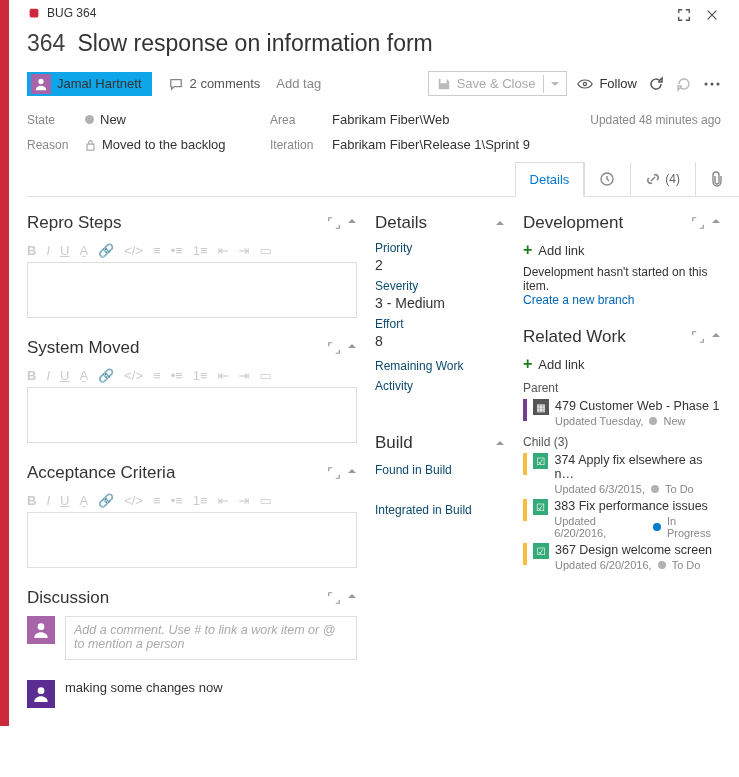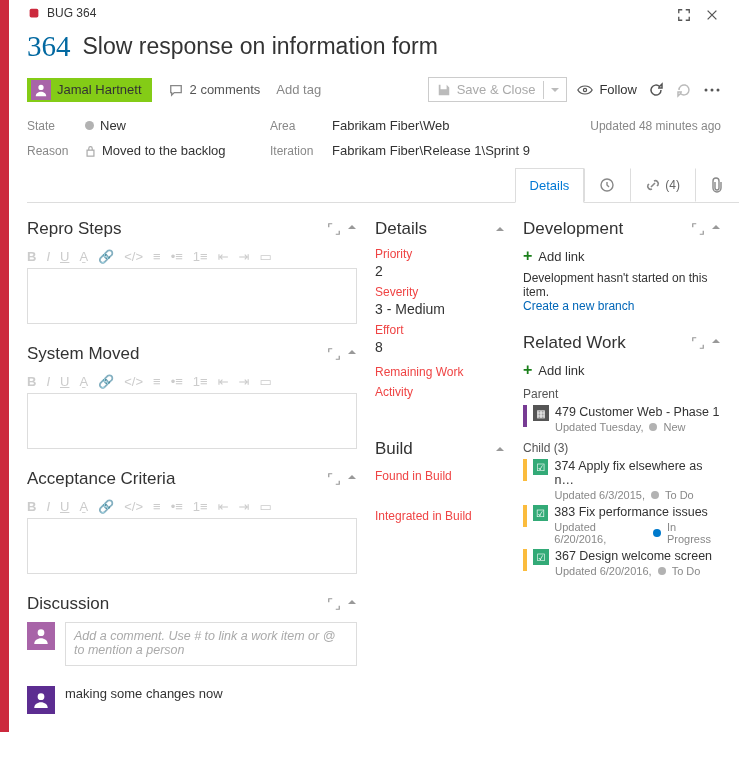--- a/index.html
+++ b/index.html
@@ -5,24 +5,24 @@
   * { box-sizing: border-box; }
   body { margin:0; font-family: "Segoe UI", Arial, sans-serif; font-size:13px; color:#333; background:#fff; width:739px;}
   .window { border-left: 9px solid #cc293d; position:relative; padding:0 18px 18px 18px;}
   .titlebar { display:flex; align-items:flex-start; padding:6px 0 2px 0;}
   .bug-icon { width:14px; height:14px; margin-right:6px;}
   .bug-icon svg rect{ fill:#cc293d;}
   .ti-text { font-size:12px; color:#333;}
   .ti-actions { margin-left:auto; display:flex; gap:10px; color:#555;}
   .ico-btn { width:18px; height:18px; display:flex; align-items:center; justify-content:center; cursor:pointer;}
   .title-row { display:flex; align-items:center; padding:4px 0 10px 0; gap:12px;}
-  .id { font-size:29px; color:#0369a1;font-family:Liberation Serif, serif;}
+  .id { font-size:23px; color:#404040;}
   .wi-title { font-size:23px; color:#333; font-weight:400;}
   .toolbar { display:flex; align-items:center; gap:16px; padding:4px 0 10px 0;}
-  .assignee { display:flex; align-items:center; gap:6px; background:#84cc16; padding:2px 10px 2px 4px; cursor:pointer;}
+  .assignee { display:flex; align-items:center; gap:6px; background:#0ea5e9; padding:2px 10px 2px 4px; cursor:pointer;}
   .avatar { width:20px; height:20px; background:#a864a8; display:inline-flex; align-items:center; justify-content:center;}
   .avatar.alt { background:#5c2d91;}
   .avatar svg path { fill:white;}
   .comments { display:flex; align-items:center; gap:6px; cursor:pointer; color:#555;}
   .addtag { color:#888; cursor:pointer;}
   .btn-group { display:flex; align-items:center; margin-left:auto; gap:10px;}
   .save-close { display:flex; align-items:center; border:1px solid #ccc; color:#aaa; cursor:default; background:#fff;}
   .save-close-main{ padding:4px 8px; display:flex; gap:6px; align-items:center;}
   .save-close-drop{ border-left:1px solid #ccc; padding:4px 6px;}
   .follow { display:flex; align-items:center; gap:6px; cursor:pointer; color:#333;}
@@ -39,21 +39,21 @@
   .content { display:flex; gap:18px; padding-top:16px;}
   .col-left { width:330px;}
   .col-mid { width:130px;}
   .col-right { flex:1;}
   .sec-head { display:flex; align-items:center; font-size:15px; color:#333; margin-bottom:8px;}
   .sec-head b{ font-weight:400; font-size:17px;}
   .sec-head .sec-icons{ margin-left:auto; display:flex; gap:6px; color:#888;}
   .rte-toolbar { display:flex; gap:10px; color:#ccc; padding:2px 0 4px 0; font-size:13px;}
   .rte-box { border:1px solid #ddd; height:56px; background:#fff;}
   .sec-gap { height:20px;}
-  .kv-lbl { font-size:12px; color:#ef4444; margin-top:6px;}
+  .kv-lbl { font-size:12px; color:#0c4a6e; margin-top:6px;}
   .kv-val { font-size:14px; color:#333; margin-top:2px;}
   .addlink { display:flex; align-items:center; gap:6px; cursor:pointer; margin:4px 0 6px 0;}
   .plus { color:#1a7f1a; font-weight:bold; font-size:16px;}
   .link { color:#0066b8; cursor:pointer;}
   .small { font-size:12px;}
   .rel-item { display:flex; gap:6px; margin:4px 0; font-size:12.5px; align-items:flex-start;}
   .colorbar { width:4px; height:22px; display:inline-block;}
   .cb-purple { background:#773b93;}
   .cb-yellow { background:#fbbc3d;}
   .type-ico { width:16px; height:16px; background:#555; display:inline-flex; align-items:center; justify-content:center; color:#fff; font-size:10px;}

